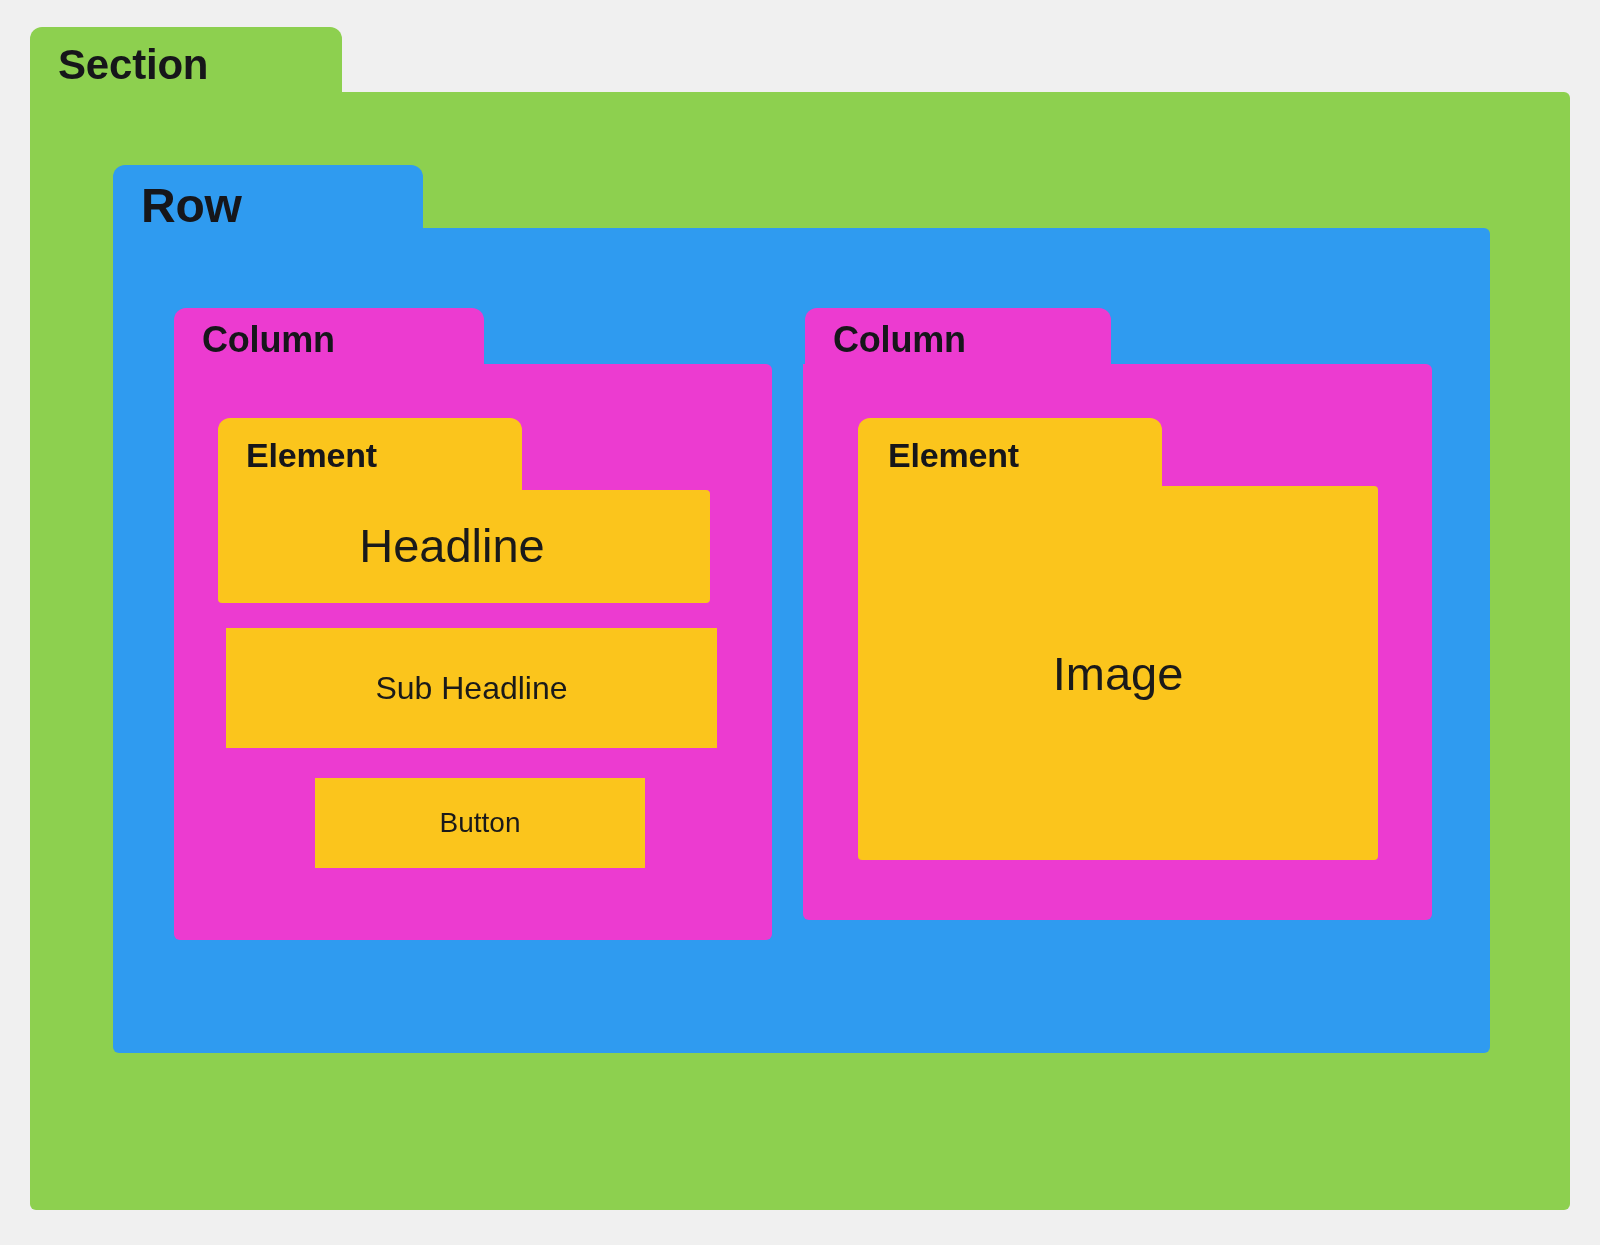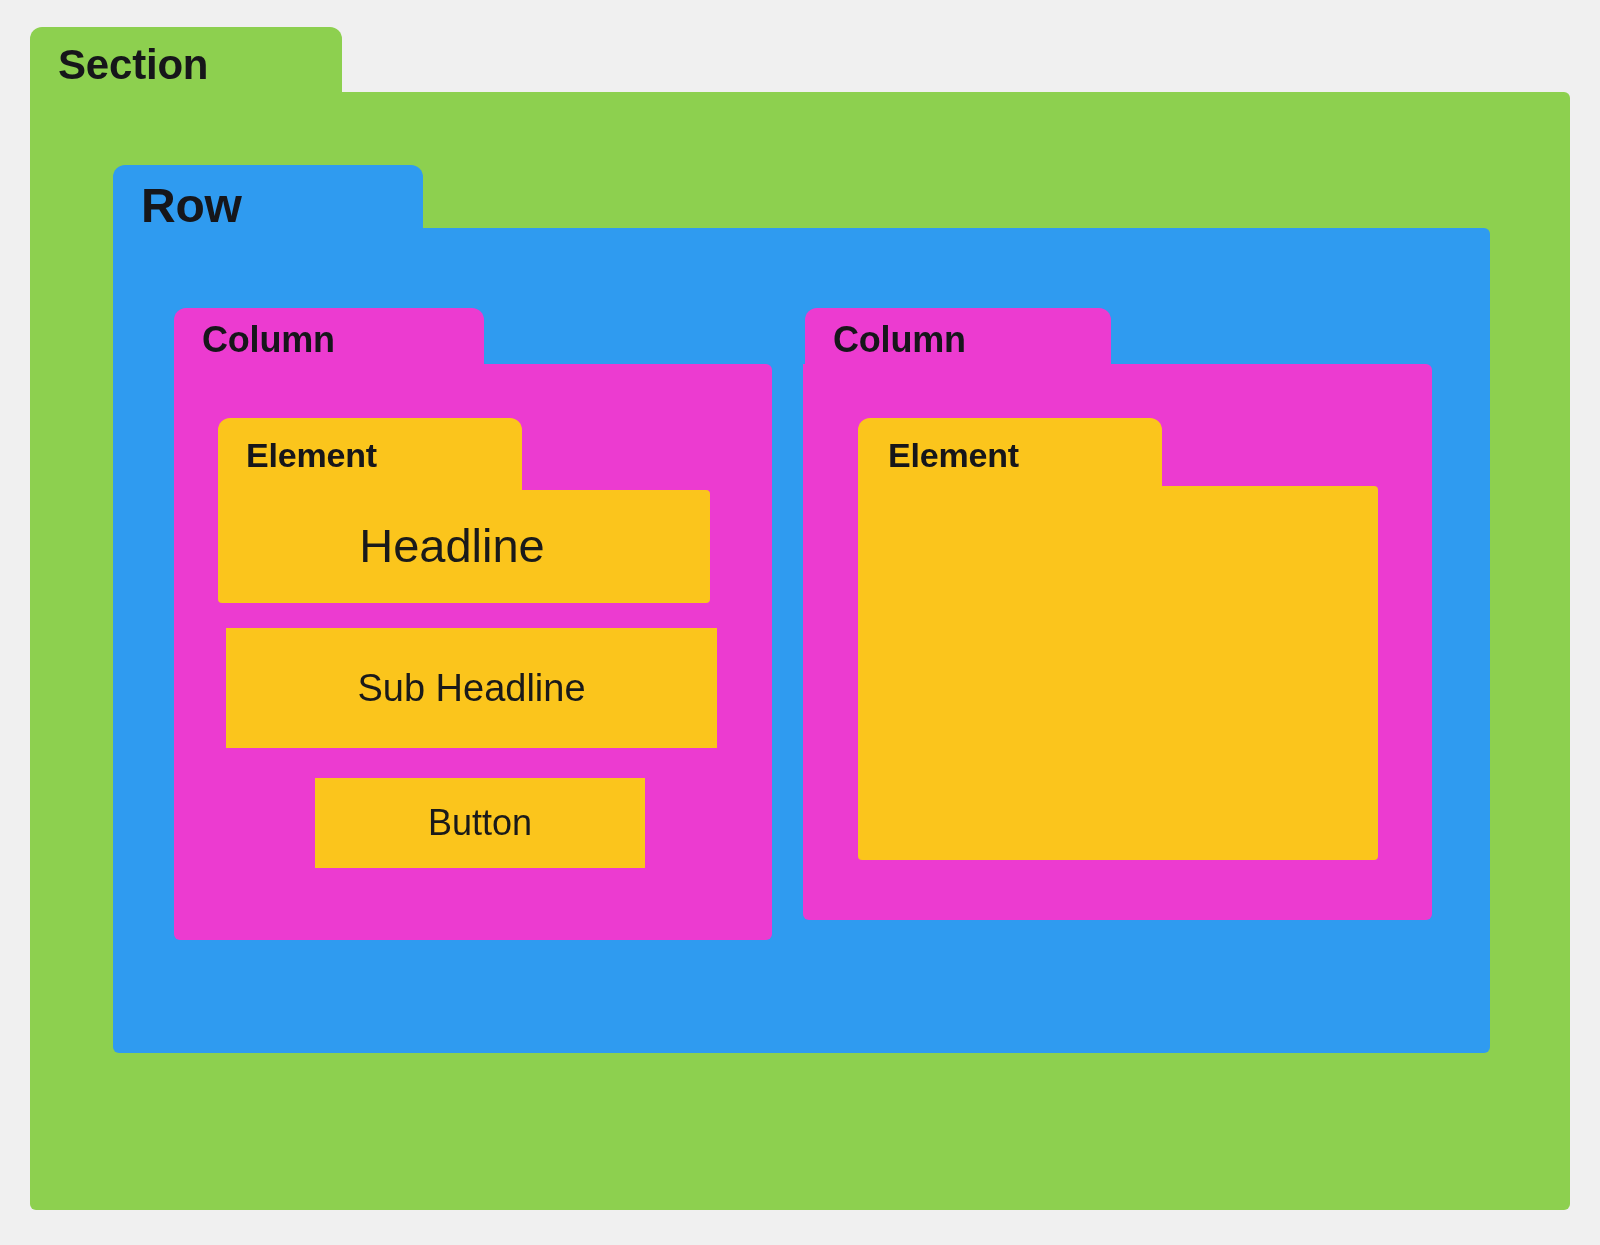--- a/index.html
+++ b/index.html
@@ -103,39 +103,40 @@
     <div class="tab" style="left:218px;top:418px;width:304px;height:78px;background:#FBC51C;"></div>
 
     <div class="body" style="left:218px;top:490px;width:492px;height:113px;background:#FBC51C;border-radius:0 4px 4px 4px;"></div>
 
     <div class="tab-label" style="left:246px;top:438px;font-size:34px;">Element</div>
 
     <div class="centered-label" style="left:206px;top:522px;width:492px;font-size:47px;">Headline</div>
   </div>
 
   <div class="block" style="left:226px;top:628px;width:491px;height:120px;background:#FBC51C;">
-    <span class="block-label" style="font-size:38px;">Sub Headline</span>
+    <span class="block-label" style="font-size:32px;">Sub Headline</span>
   </div>
 
   <div class="block" style="left:315px;top:778px;width:330px;height:90px;background:#FBC51C;">
-    <span class="block-label" style="font-size:36px;">Button</span>
+    <span class="block-label" style="font-size:28px;">Button</span>
   </div>
 
   <div class="folder" style="left:0;top:0;width:1600px;height:1245px;">
 
     <div class="tab" style="left:805px;top:308px;width:306px;height:62px;background:#EC3BD0;"></div>
 
     <div class="body" style="left:803px;top:364px;width:629px;height:556px;background:#EC3BD0;border-radius:0 6px 6px 6px;"></div>
 
     <div class="tab-label" style="left:833px;top:322px;font-size:36px;">Column</div>
   </div>
 
   <div class="folder" style="left:0;top:0;width:1600px;height:1245px;">
 
     <div class="tab" style="left:858px;top:418px;width:304px;height:76px;background:#FBC51C;"></div>
 
     <div class="body" style="left:858px;top:486px;width:520px;height:374px;background:#FBC51C;border-radius:0 4px 4px 4px;"></div>
 
     <div class="tab-label" style="left:888px;top:438px;font-size:34px;">Element</div>
 
+    <div class="centered-label" style="left:858px;top:650px;width:520px;font-size:47px;">Image</div>
   </div>
 
 </div>
 
 </body></html>

